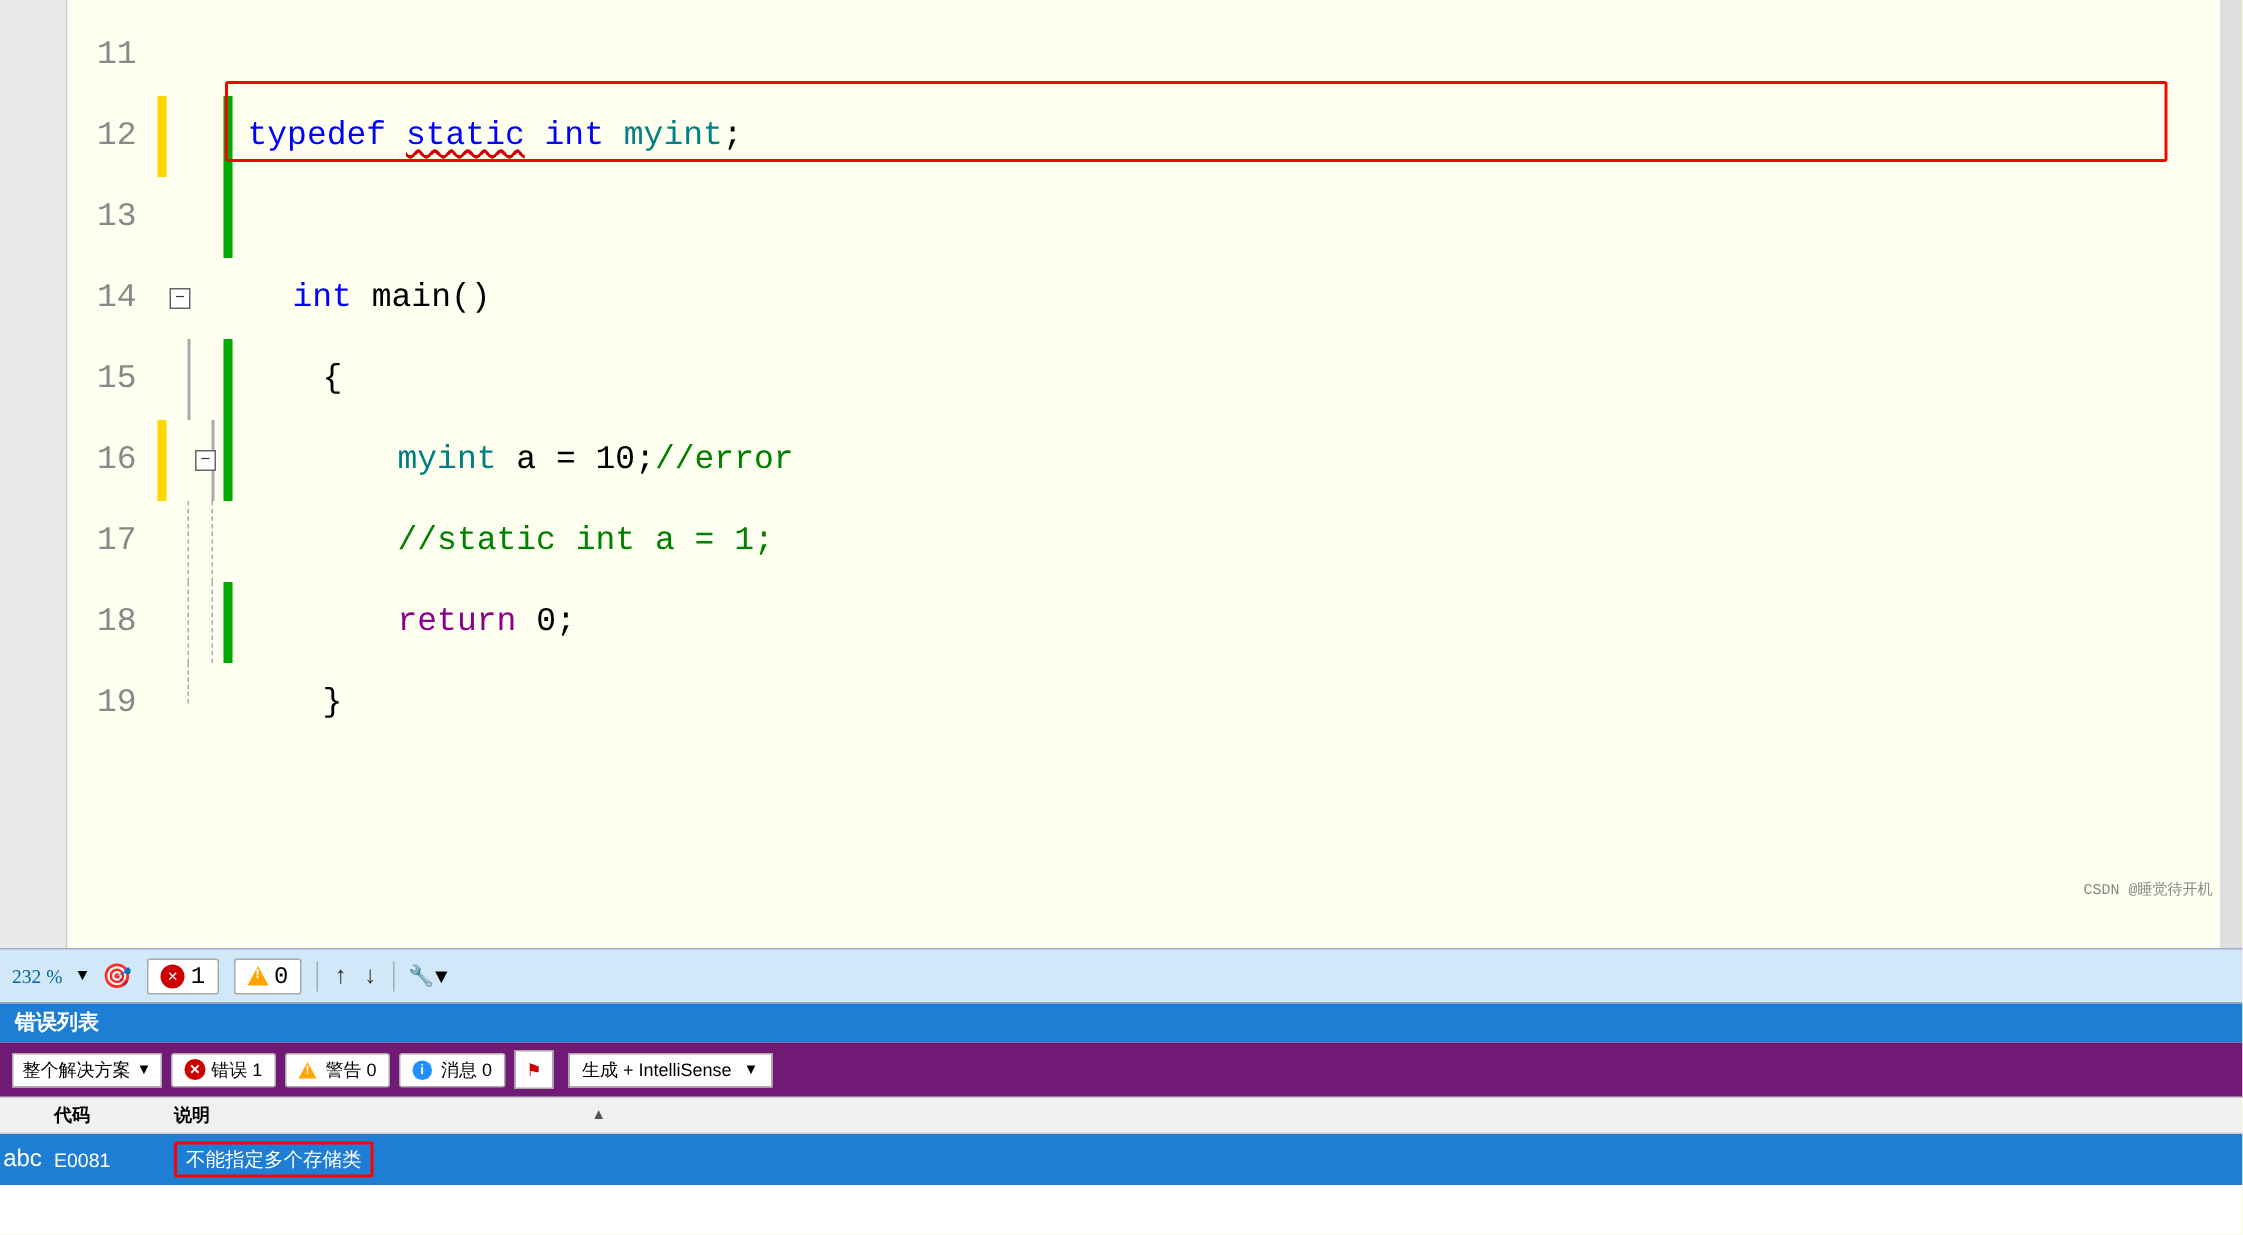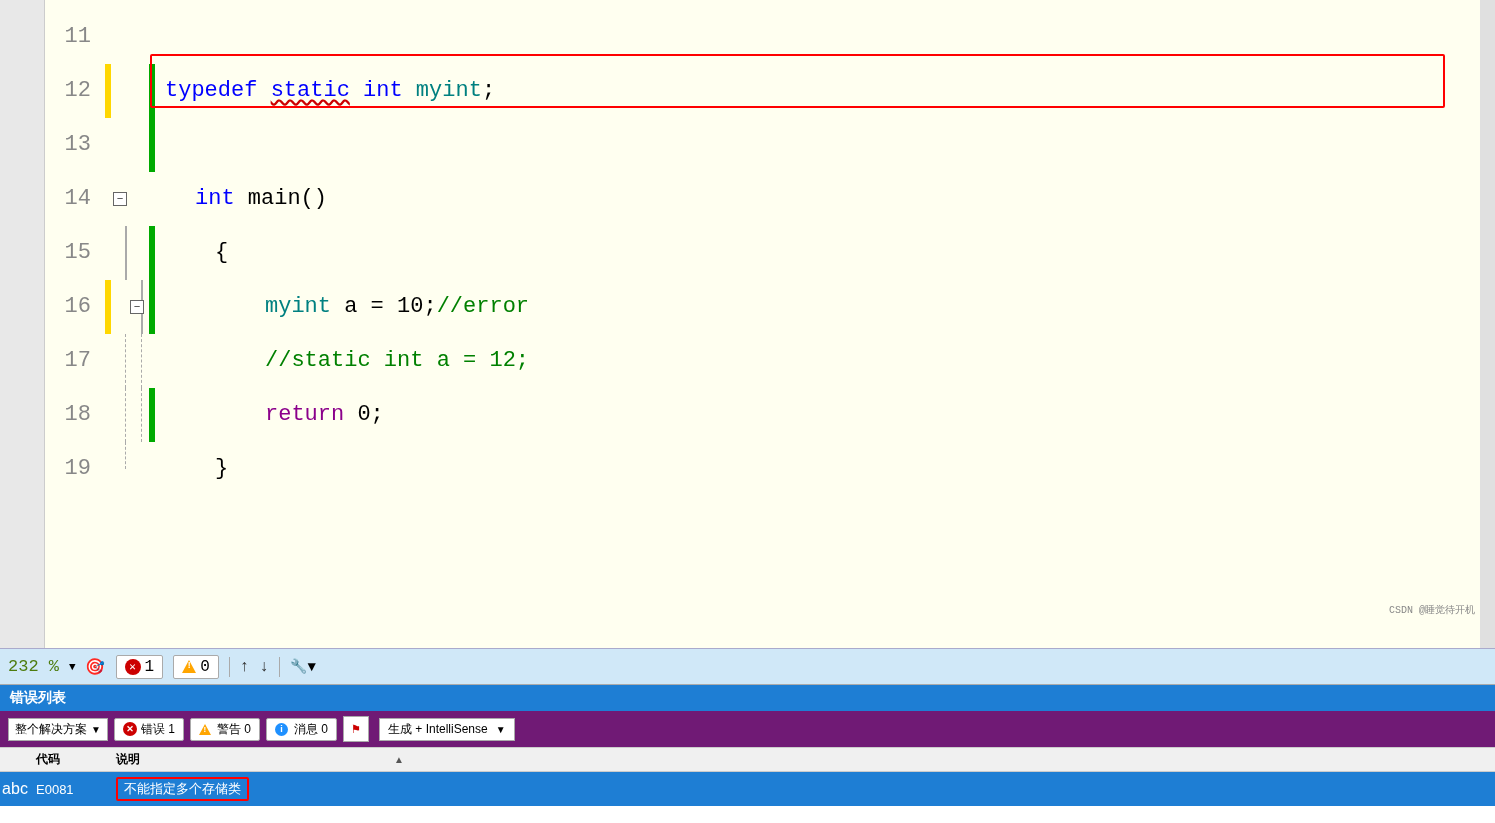--- a/index.html
+++ b/index.html
@@ -156,23 +156,23 @@
       background: #d0e8f8;
       display: flex;
       align-items: center;
       padding: 0 8px;
       gap: 10px;
       border-top: 1px solid #aac;
       flex-shrink: 0;
     }
 
     .zoom-level {
-      font-size: 17px;
-      color: #4d7c0f;
-      font-family: Liberation Mono, monospace;
+      font-size: 13px;
+      color: #0369a1;
+      font-family: Liberation Serif, serif;
     }
 
     .error-icon {
       width: 16px;
       height: 16px;
       background: #cc0000;
       border-radius: 50%;
       display: flex;
       align-items: center;
       justify-content: center;
@@ -193,21 +193,21 @@
       color: #333;
     }
 
     .wrench-icon {
       font-size: 14px;
       cursor: pointer;
     }
 
     
     .error-list-panel {
-      height: 139px;
+      height: 155px;
       background: #fff;
       border-top: 1px solid #aaa;
       flex-shrink: 0;
       display: flex;
       flex-direction: column;
     }
 
     .error-list-header {
       background: #1e7ed4;
       color: white;
@@ -432,21 +432,21 @@
         <span>{</span>
       </div>
 
       <div class="code-line" style="padding-left:100px;">
         <span class="kw-teal">myint</span>&nbsp;
         <span>a = 10;</span>
         <span class="kw-comment">//error</span>
       </div>
 
       <div class="code-line" style="padding-left:100px;">
-        <span class="kw-comment">//static int a = 12;</span>
+        <span class="kw-comment">//static int a = 1;</span>
       </div>
 
       <div class="code-line" style="padding-left:100px;">
         <span class="kw-purple">return</span>&nbsp;
         <span>0;</span>
       </div>
 
       <div class="code-line" style="padding-left:50px;">
         <span>}</span>
       </div>

